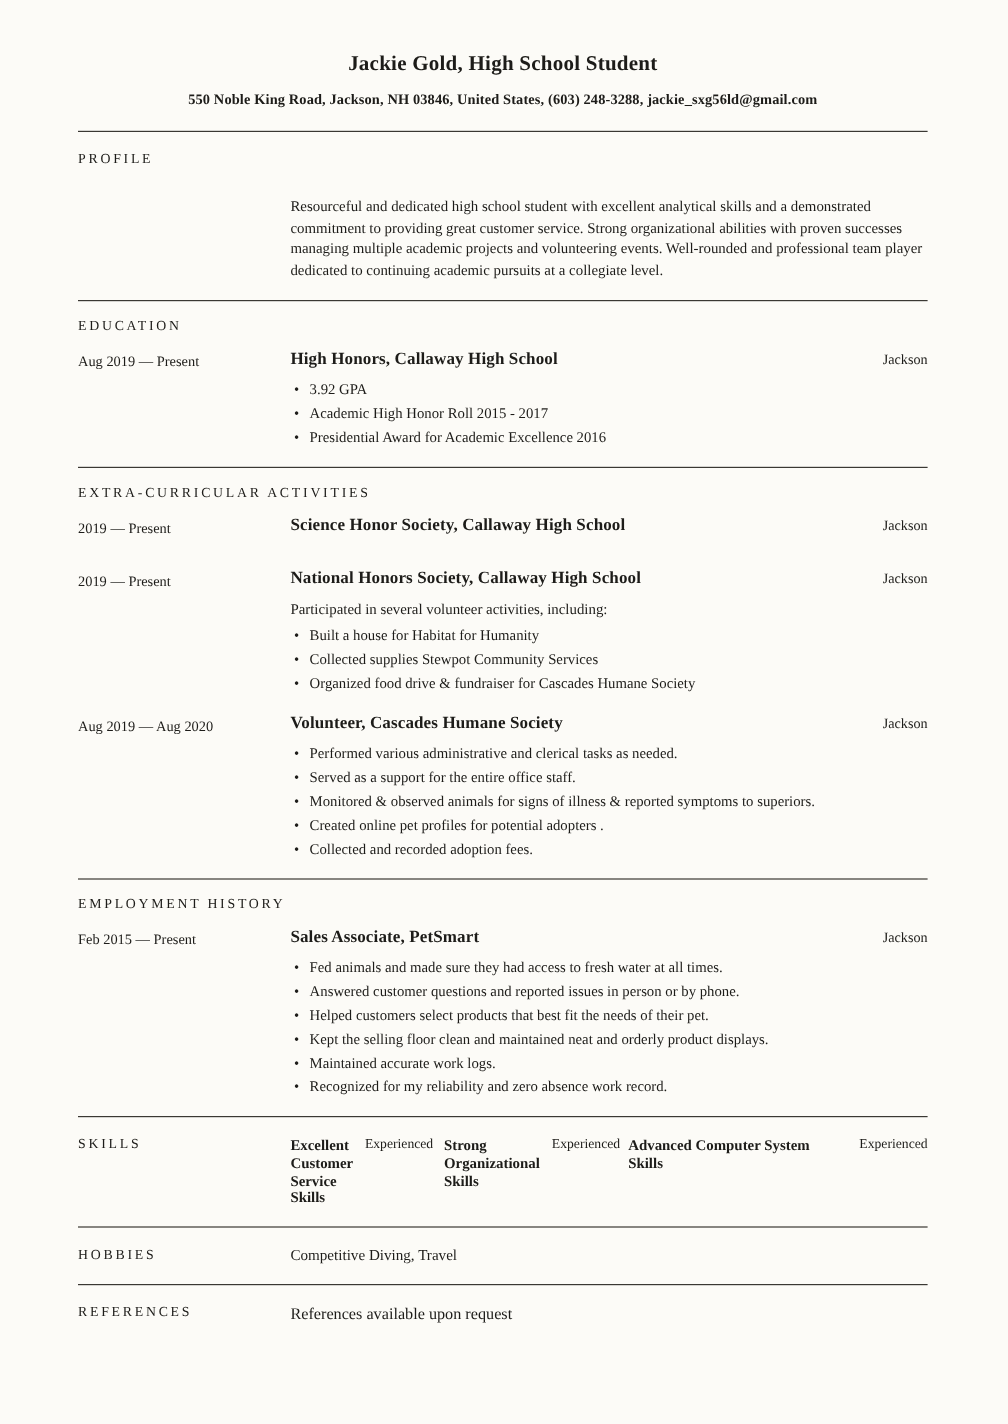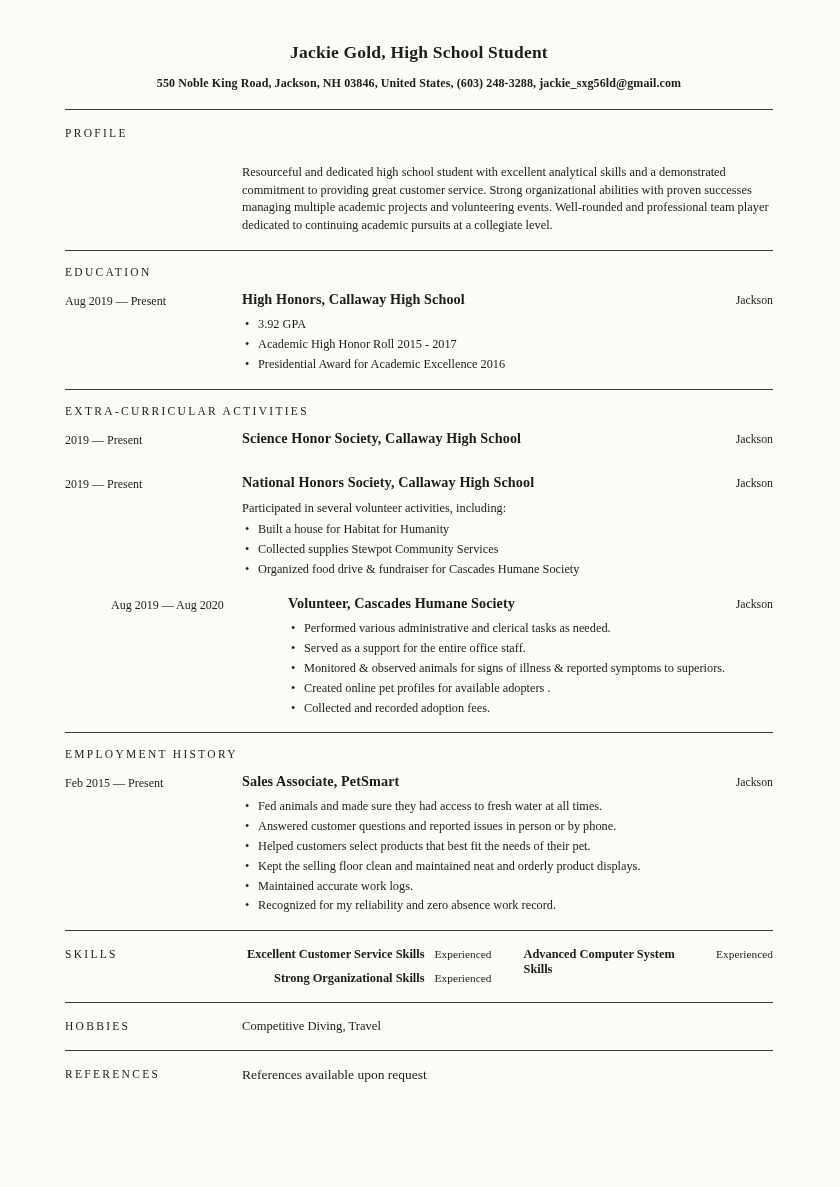--- a/index.html
+++ b/index.html
@@ -24,40 +24,40 @@
   .row { display:flex; }
   .lcol { width:177px; flex-shrink:0; padding-right:12px; padding-top:2px; }
   .grow { flex:1; min-width:0; }
 
   .sec-label { font-size:11.5px; letter-spacing:2.3px; font-weight:400; color:#1d1c19; }
 
   .body-text { font-size:12.4px; line-height:1.42;margin-top:39px; }
 
   .entry { display:flex; margin-top:13px; }
   .entry.gap-lg { margin-top:26px; }
-  .entry.gap-md { margin-top:18px;margin-left:46px; }
+  .entry.gap-md { margin-top:18px; }
   .entry-dates { font-size:12px; padding-top:3px; }
   .entry-head { display:flex; justify-content:space-between; align-items:baseline; }
   .entry-title { font-size:14.2px; font-weight:bold; letter-spacing:.1px; }
   .entry-loc { font-size:11.8px; font-weight:400; padding-left:10px; white-space:nowrap; }
   .entry-intro { font-size:12.4px; margin-top:9px; line-height:1.35; }
 
   ul.bullets { margin-top:9px; list-style:none; }
   ul.bullets.tight { margin-top:6px; }
   ul.bullets li {
     position:relative;
     padding-left:16px;
     font-size:12.3px;
     line-height:1.25;
     margin-top:4.5px;
   }
   ul.bullets li::before { content:"\2022"; position:absolute; left:3px; top:0; }
 
   .skills-cols { display:flex; gap:32px; margin-top:1px; }
-  .skill-col { flex:1; min-width:0; display:flex; flex-direction:column; gap:9px;align-items:flex-end; }
+  .skill-col { flex:1; min-width:0; display:flex; gap:9px; }
   .skill { display:flex; justify-content:space-between; align-items:flex-start; gap:10px; }
   .skill-name { font-size:12.4px; font-weight:bold; line-height:1.2; }
   .skill-level { font-size:11.4px; white-space:nowrap; padding-top:1px; }
 
   .hobbies-text { font-size:12.6px; padding-top:1px; }
 
   .references-text { font-size:13.5px; padding-top:1px; }
 </style>
 </head>
 <body>
@@ -129,21 +129,21 @@
       <div class="lcol entry-dates">Aug 2019 — Aug 2020</div>
       <div class="grow">
         <div class="entry-head">
           <span class="entry-title">Volunteer, Cascades Humane Society</span>
           <span class="entry-loc">Jackson</span>
         </div>
         <ul class="bullets">
           <li>Performed various administrative and clerical tasks as needed.</li>
           <li>Served as a support for the entire office staff.</li>
           <li>Monitored &amp; observed animals for signs of illness &amp; reported symptoms to superiors.</li>
-          <li>Created online pet profiles for available adopters .</li>
+          <li>Created online pet profiles for potential adopters .</li>
           <li>Collected and recorded adoption fees.</li>
         </ul>
       </div>
     </div>
   </section>
 
   <hr class="divider">
 
   <section>
     <div class="sec-label">EMPLOYMENT HISTORY</div>

